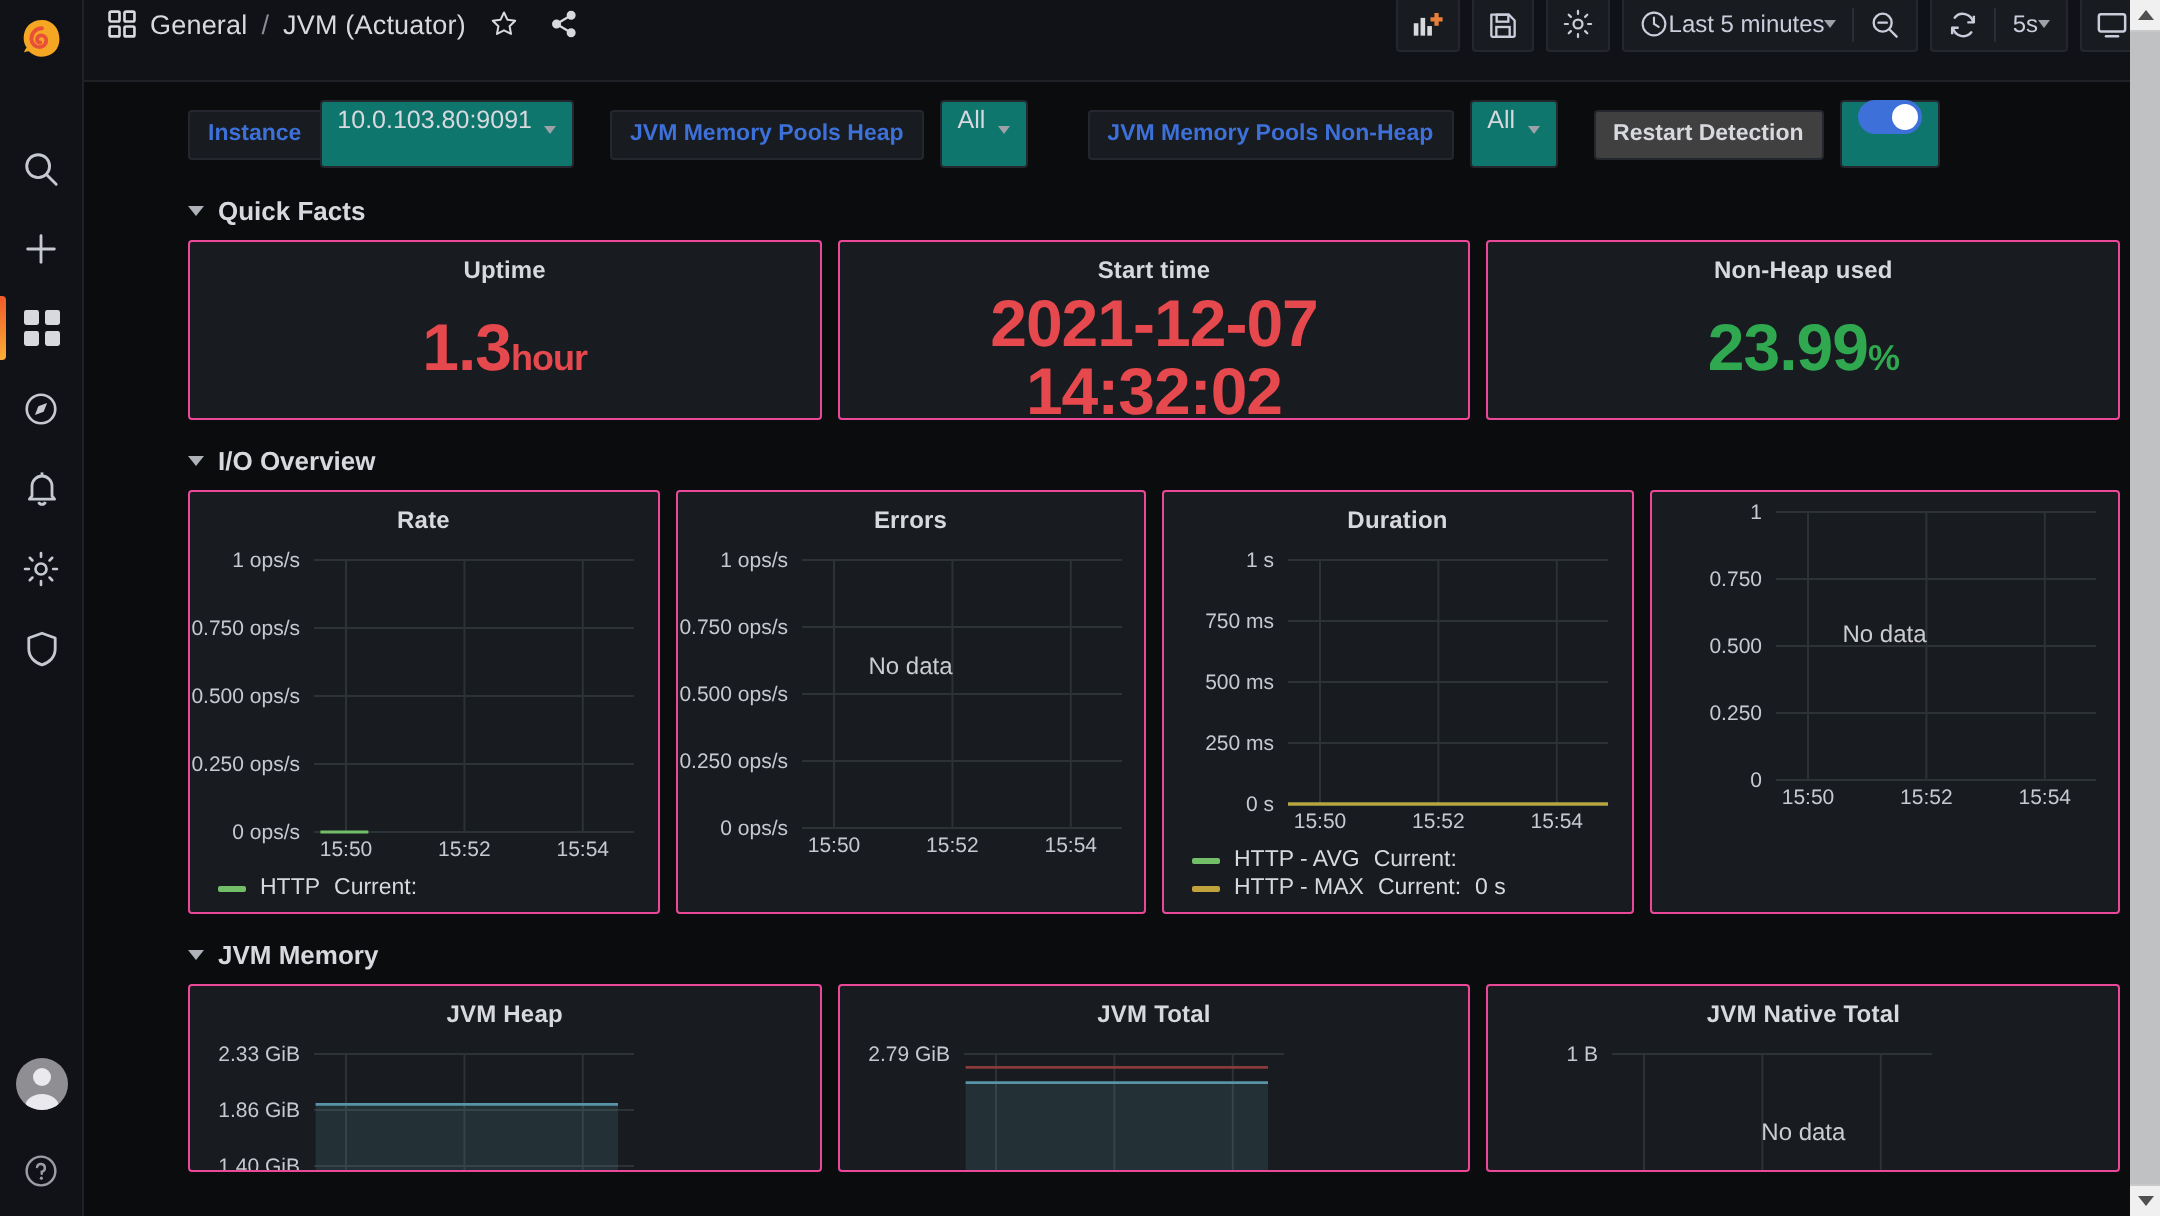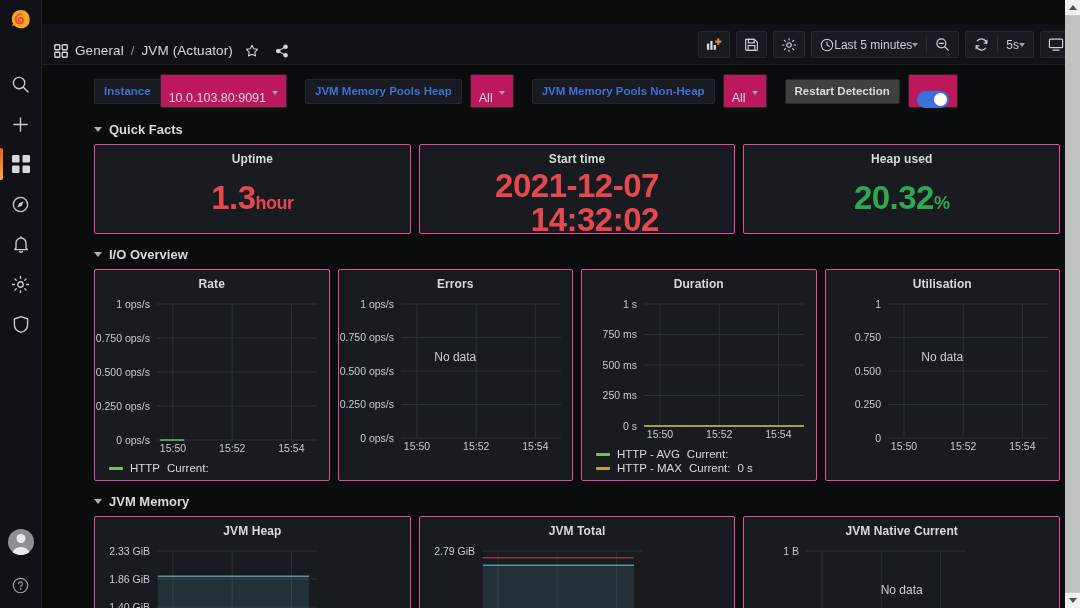--- a/index.html
+++ b/index.html
@@ -51,24 +51,23 @@
   }
 
   
   #main {
     flex: 1 1 auto; height: 608px; position: relative;
     background: #0b0c0e; overflow: hidden;
   }
 
   
   #topbar {
-    height: 41px; display: flex; align-items: flex-end;
-    padding: 0 8px 6px 12px; background: #111217;
+    height: 41px; display: flex; align-items: center;
+    padding: 0 8px 16px 12px; background: #111217;
     border-bottom: 1px solid #1f2127;
-    margin-top: 24px;
   }
   .bc { display: flex; align-items: center; gap: 7px; }
   .bc-title { font-size: 13.5px; color: #d8d9de; font-weight: 400; letter-spacing: .1px;}
   .bc-sep { color: #8b8d94; font-size: 13.5px; }
   .bc-icon { color: #d8d9de; display:flex; align-items:center; }
   .topbar-right { margin-left: auto; display: flex; align-items: center; gap: 6px; }
   .tb-btn {
     height: 27px; min-width: 31px; padding: 0 7px;
     background: #181b1f; border: 1px solid #24272d; border-radius: 2px;
     display: flex; align-items: center; justify-content: center; gap: 5px;
@@ -90,23 +89,23 @@
     display: flex; align-items: center; gap: 8px;
     padding: 9px 0 9px 52px; background: #0b0c0e;
   }
   .var-group { display: flex; align-items: stretch; }
   .var-label {
     background: #181b1f; border: 1px solid #24272d; border-right: none;
     border-radius: 2px 0 0 2px; color: #3d71d9; font-size: 11.5px; font-weight: 600;
     padding: 0 9px; height: 25px; display: flex; align-items: center; white-space: nowrap;
   }
   .var-value {
-    background: #be185d; border: 1px solid #24272d; border-radius: 0 2px 2px 0;
+    background: #0f766e; border: 1px solid #24272d; border-radius: 0 2px 2px 0;
     color: #d8d9de; font-size: 12.5px; padding: 16px 8px; height: 25px;
-    display: flex; align-items: flex-start; gap: 6px; white-space: nowrap;
+    display: flex; align-items: flex-end; gap: 6px; white-space: nowrap;
   }
   .var-label.solo { border-right: 1px solid #24272d; border-radius: 2px; }
   .var-value.solo { border-radius: 2px; }
   .switch {
     width: 32px; height: 17px; border-radius: 9px; background: #3d71d9;
     position: relative; flex: 0 0 32px;
   }
   .switch::after {
     content: ""; position: absolute; right: 2px; top: 2px;
     width: 13px; height: 13px; border-radius: 50%; background: #fff;
@@ -141,21 +140,21 @@
   }
 
   
   .stat-panel { height: 90px; }
   .stat-body {
     flex: 1 1 auto; display: flex; align-items: center; justify-content: center;
     padding-bottom: 6px;
   }
   .stat-value {
     font-size: 33px; font-weight: 700; line-height: 1.02;
-    letter-spacing: -0.5px; text-align: right;
+    letter-spacing: -0.5px; text-align: center;
   }
   .stat-value .unit { font-size: 18px; font-weight: 600; }
   .stat-value.two-line { font-size: 33px; }
   .red { color: #e5484d; }
   .green { color: #2fa84f; }
 
   
   .graph-panel { height: 212px; }
   .graph-panel.small { height: 94px; justify-content: flex-end; }
   .graph-area { flex: 1 1 auto; position: relative; }
@@ -401,21 +400,21 @@
       <span>10.0.103.80:9091</span>
       <span class="caret"></span>
     </div>
 
     <div class="var-label solo" style="margin-left:10px">JVM Memory Pools Heap</div>
     <div class="var-value solo">
       <span>All</span>
       <span class="caret"></span>
     </div>
 
-    <div class="var-label solo" style="margin-left:10px">JVM Memory Pools Non-Heap</div>
+    <div class="var-label solo" style="margin-left:22px">JVM Memory Pools Non-Heap</div>
     <div class="var-value solo">
       <span>All</span>
       <span class="caret"></span>
     </div>
 
     <div class="var-toggle-label" style="margin-left:10px">Restart Detection</div>
     <div class="var-value solo">
       <span class="switch"></span>
     </div>
   </div>
@@ -438,24 +437,24 @@
       <div class="panel stat-panel">
         <div class="panel-title">Start time</div>
         <div class="stat-body">
           <div class="stat-value two-line red">
             <div>2021-12-07</div>
             <div>14:32:02</div>
           </div>
         </div>
       </div>
       <div class="panel stat-panel">
-        <div class="panel-title">Heap used</div>
+        <div class="panel-title">Non-Heap used</div>
         <div class="stat-body">
           <div class="stat-value green">
-            <span>20.32</span><span class="unit">%</span>
+            <span>23.99</span><span class="unit">%</span>
           </div>
         </div>
       </div>
     </div>
 
     <div class="row-header">
       <span class="row-chev"></span>
       <span>I/O Overview</span>
     </div>
     <div class="panel-row">
@@ -556,21 +555,20 @@
           <div class="legend-item">
             <span class="legend-swatch" style="background:#c0a23c"></span>
             <span>HTTP - MAX</span>
             <span>Current:</span>
             <span>0 s</span>
           </div>
         </div>
       </div>
 
       <div class="panel graph-panel">
-        <div class="panel-title">Utilisation</div>
         <div class="graph-area">
           <div class="plot">
               <svg width="226" height="160">
                 <line x1="62" y1="6" x2="222" y2="6" class="grid-line"></line>
                 <text x="55" y="9.6" text-anchor="end" class="axis-text">1</text>
                 <line x1="62" y1="39.5" x2="222" y2="39.5" class="grid-line"></line>
                 <text x="55" y="43.1" text-anchor="end" class="axis-text">0.750</text>
                 <line x1="62" y1="73" x2="222" y2="73" class="grid-line"></line>
                 <text x="55" y="76.6" text-anchor="end" class="axis-text">0.500</text>
                 <line x1="62" y1="106.5" x2="222" y2="106.5" class="grid-line"></line>
@@ -631,21 +629,21 @@
                 <line x1="137.2" y1="6" x2="137.2" y2="100" class="grid-line"></line>
                 <line x1="196.4" y1="6" x2="196.4" y2="100" class="grid-line"></line>
                 <line x1="62.8" y1="12.719999999999999" x2="214" y2="12.719999999999999" stroke="#8b3a3a" stroke-width="1.4"></line>
                 <rect x="62.8" y="20.28" width="151.2" height="79.72" fill="#5794a8" fill-opacity="0.18"></rect>
                 <line x1="62.8" y1="20.28" x2="214" y2="20.28" stroke="#5794a8" stroke-width="1.4"></line>
               </svg>
             </div>
         </div>
       </div>
       <div class="panel graph-panel small">
-        <div class="panel-title">JVM Native Current</div>
+        <div class="panel-title">JVM Native Total</div>
         <div class="graph-area">
           <div class="plot">
               <svg width="226" height="90">
                 <line x1="62" y1="6" x2="222" y2="6" class="grid-line"></line>
                 <text x="55" y="9.6" text-anchor="end" class="axis-text">1 B</text>
                 <line x1="62" y1="90" x2="222" y2="90" class="grid-line"></line>
                 <text x="55" y="93.6" text-anchor="end" class="axis-text">0.750 B</text>
                 <line x1="78" y1="6" x2="78" y2="100" class="grid-line"></line>
                 <line x1="137.2" y1="6" x2="137.2" y2="100" class="grid-line"></line>
                 <line x1="196.4" y1="6" x2="196.4" y2="100" class="grid-line"></line>

